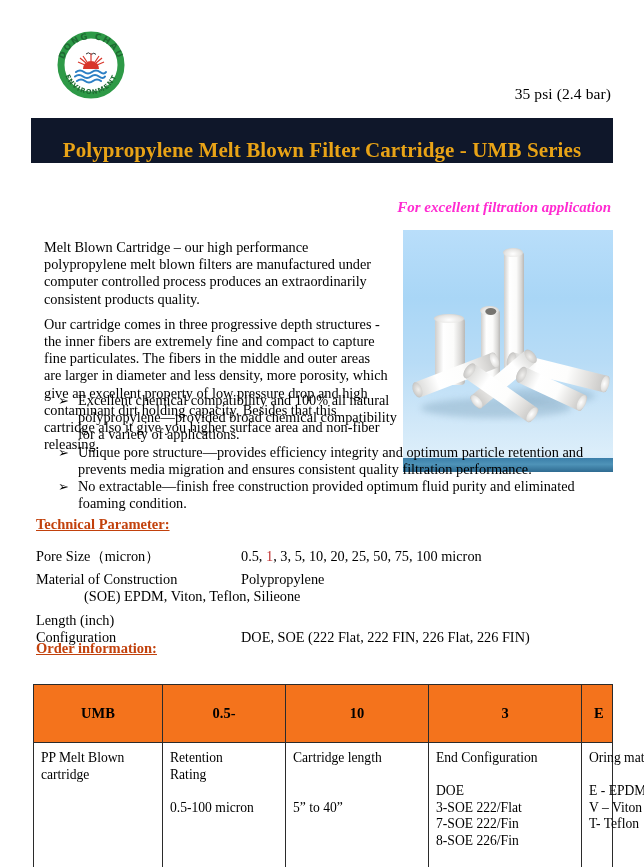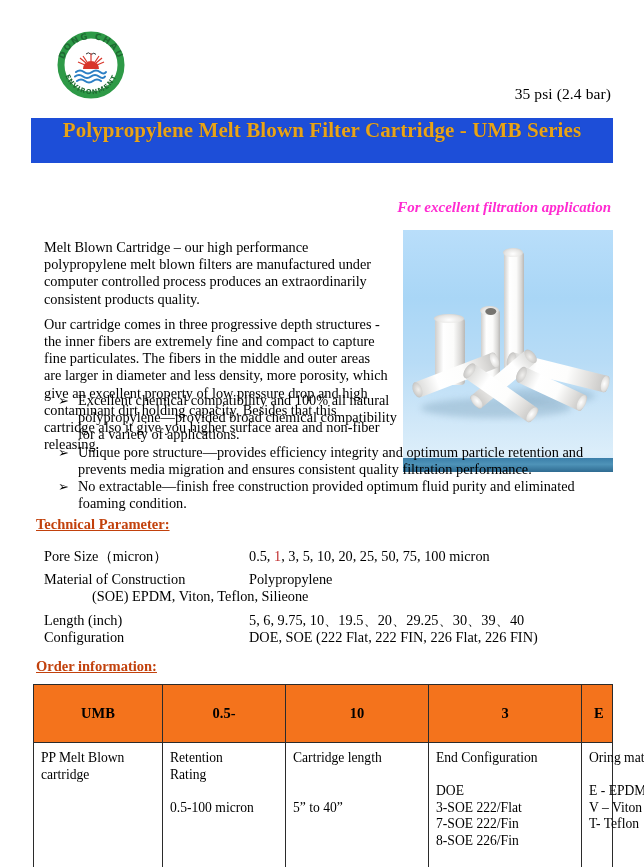--- a/index.html
+++ b/index.html
@@ -46,23 +46,23 @@
     white-space: nowrap;
   }
 
   
   .title-banner {
     position: absolute;
     left: 31px;
     top: 118px;
     width: 582px;
     height: 45px;
-    background: #1d4ed8;
+    background: #0f172a;
     display: flex;
-    align-items: flex-start;
+    align-items: flex-end;
     justify-content: center;
     box-sizing: border-box;
   }
   .title-banner .title-text {
     color: #E8A317;
     font-weight: bold;
     font-size: 21px;
     letter-spacing: .1px;
     white-space: nowrap;
     text-shadow: 0 0 1px rgba(0,0,0,.25);
@@ -118,26 +118,26 @@
   .section-head {
     position: absolute;
     left: 36px;
     font-size: 14.5px;
     font-weight: bold;
     color: #c2410c;
     text-decoration: underline;
     white-space: nowrap;
   }
   #tech-head { top: 516px; }
-  #order-head { top: 640px; margin-top: 18px; }
+  #order-head { top: 640px; }
 
   
   .specs {
     position: absolute;
-    left: 44px;
+    left: 36px;
     top: 548px;
     width: 520px;
     font-size: 14.3px;
     line-height: 17.2px;
   }
   .spec-row { display: flex; }
   .spec-label { width: 157px; flex: 0 0 157px; }
   .spec-value { flex: 1 1 auto; margin-left: 48px; }
   .spec-gap { height: 6px; }
   .red-token { color: #C03030; }
@@ -370,21 +370,20 @@
     <div class="spec-row">
       <span class="spec-label">Material of Construction</span>
       <span class="spec-value">Polypropylene</span>
     </div>
     <div class="spec-row">
       <span class="spec-value">(SOE)  EPDM, Viton, Teflon, Silieone</span>
     </div>
     <div class="spec-gap"></div>
     <div class="spec-row">
       <span class="spec-label">Length (inch)</span>
-      <span class="spec-value">5, 6, 9.75, 10、19.5、20、29.25、30、39、40</span>
     </div>
     <div class="spec-row">
       <span class="spec-label">Configuration</span>
       <span class="spec-value">DOE, SOE (222 Flat, 222 FIN, 226 Flat, 226 FIN)</span>
     </div>
   </div>
 
   <div class="section-head" id="order-head">Order information:</div>
 
   <table class="order-table">

